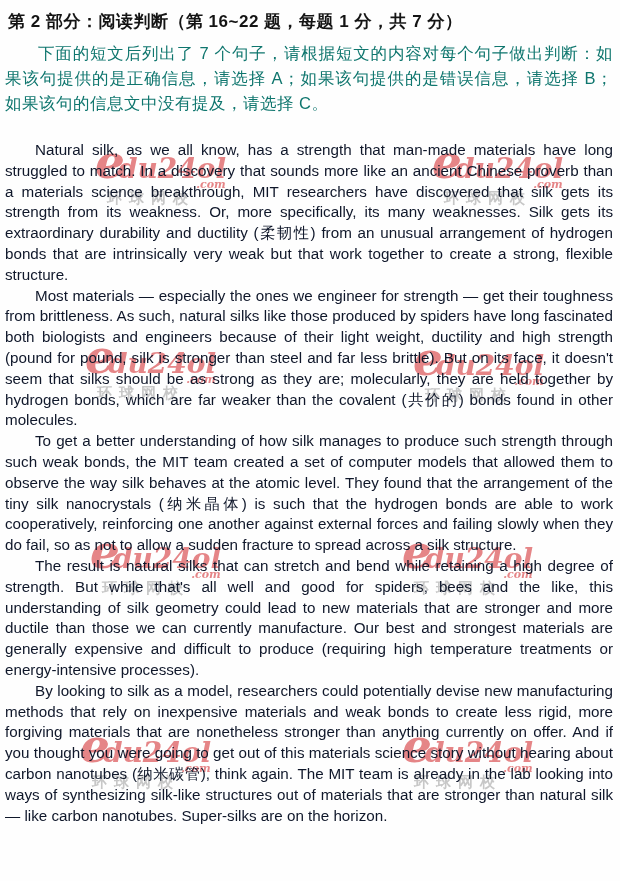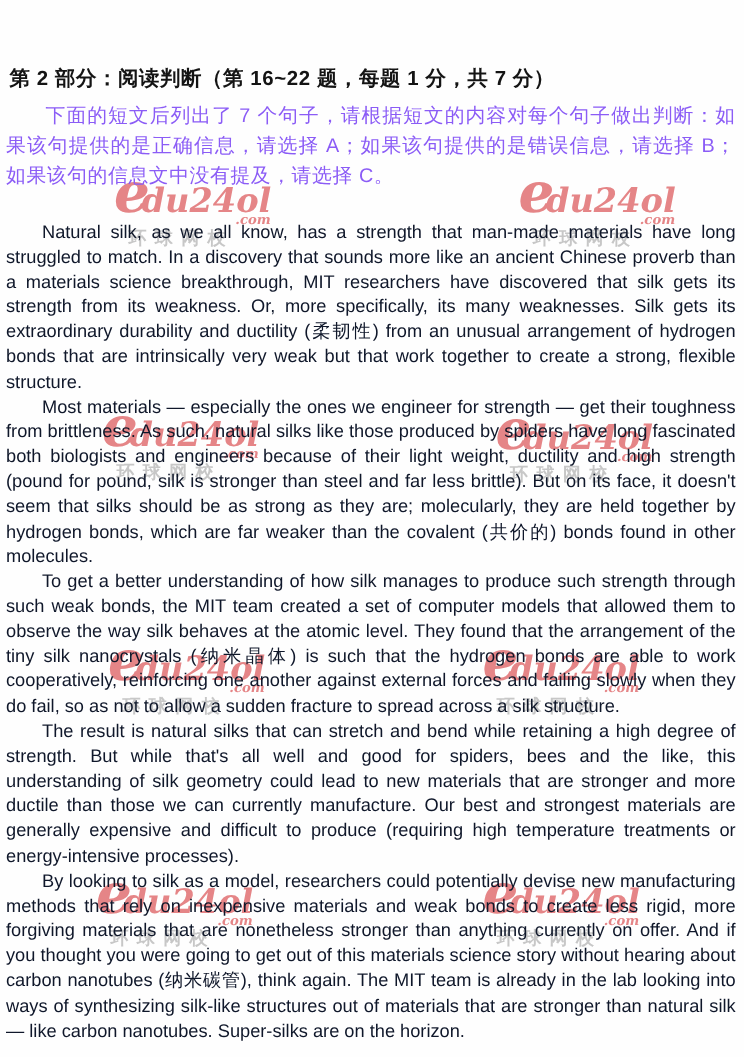--- a/index.html
+++ b/index.html
@@ -52,38 +52,37 @@
     font-size:15px;
     letter-spacing:7px;
     margin-top:4px;
     margin-left:12px;
     font-weight:bold;
     font-family:Liberation Mono, monospace;
   }
   
   .content{
     position:relative;z-index:1;
-    padding:20px 7px 0 5px;
+    padding:8px 7px 0 5px;
     color:#1b1b1b;
-    margin-top:32px;
   }
   .cn-header{
     font-size:17px;
     font-weight:600;
     margin:2px 0 0 3px;
     color:#141414;
     letter-spacing:0.5px;
   }
   .cn-instructions{
     font-size:16.5px;
     line-height:25px;
     text-align:justify;
     text-indent:33px;
     margin:8px 0 0 0;
-    color:#8b5cf6;
+    color:#0f766e;
     letter-spacing:0.5px;
   }
   .passage-title{
     text-align:center;
     font-size:15.5px;
     font-weight:bold;
     margin:23px 0 0 0;
     color:#101010;
   }
   .para{

